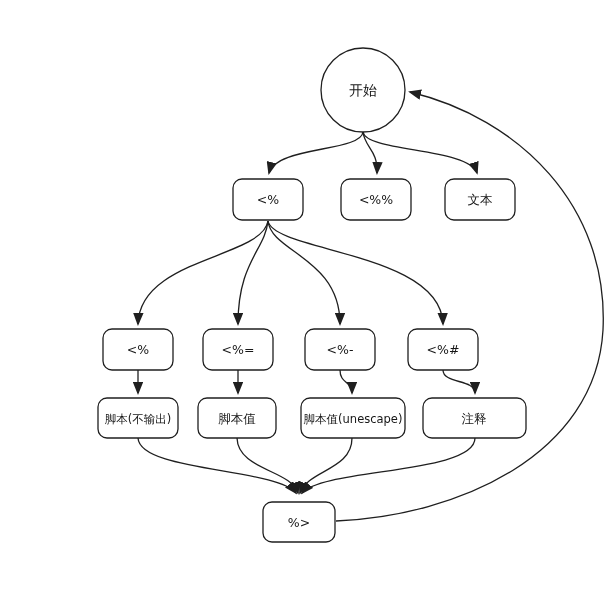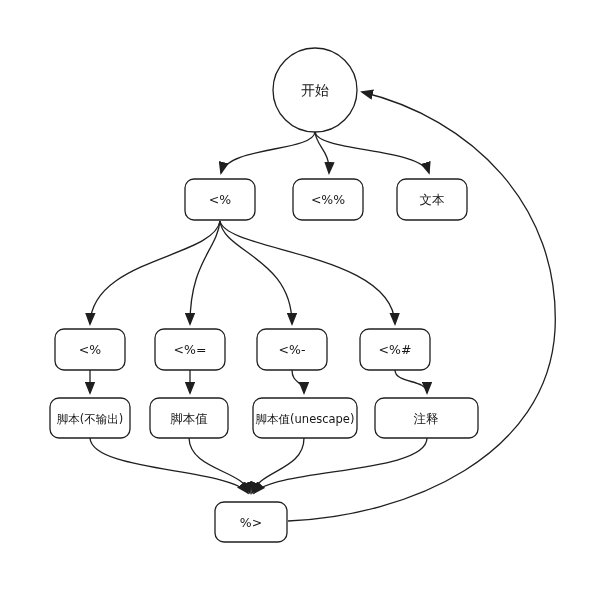--- a/index.html
+++ b/index.html
@@ -7,21 +7,21 @@
     --bg:#ffffff;
     --node-fill:#ffffff;
   }
   html,body{margin:0;padding:0;}
   body{
     width:606px;height:595px;
     background:var(--bg);
     font-family:"DejaVu Sans", sans-serif;
     overflow:hidden;
   }
-  .canvas{position:relative;width:488px;height:595px;}
+  .canvas{position:relative;width:488px;height:595px;padding-left:48px;}
   svg{display:block;}
   .edge{
     fill:none;
     stroke:var(--line);
     stroke-width:1.3;
   }
   .node-box{
     fill:var(--node-fill);
     stroke:var(--line);
     stroke-width:1.3;

